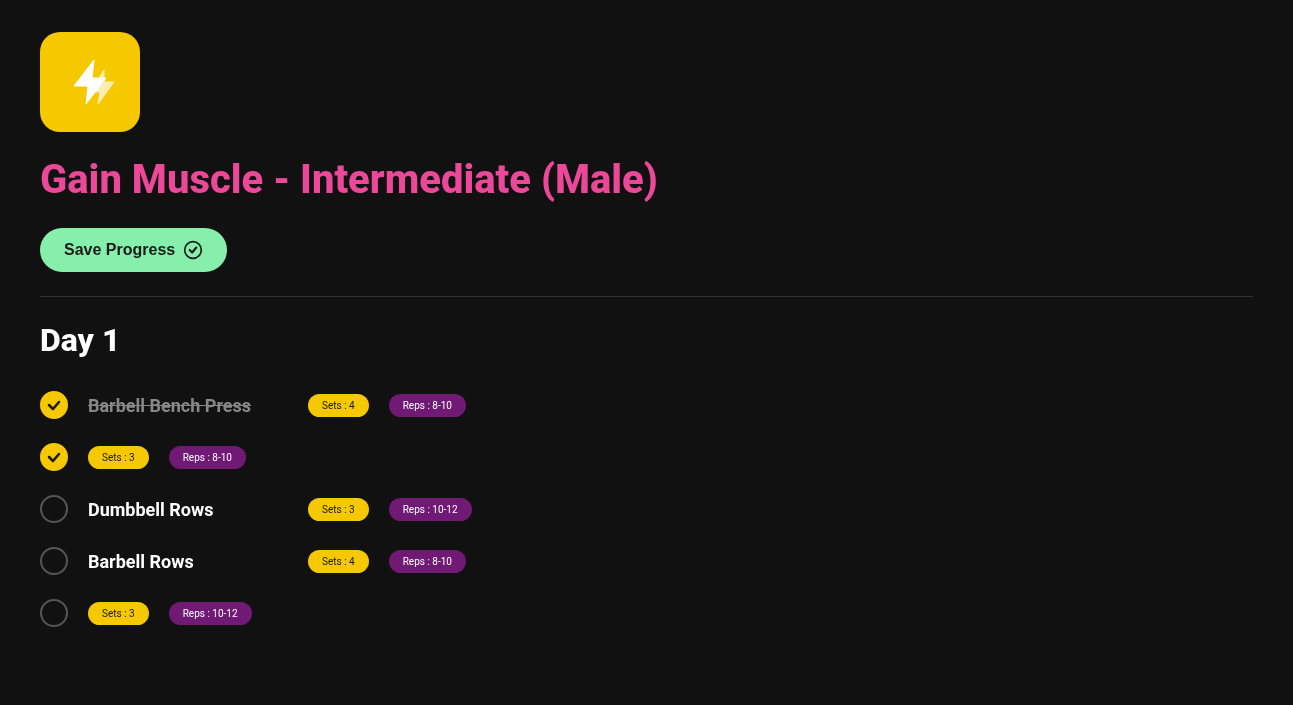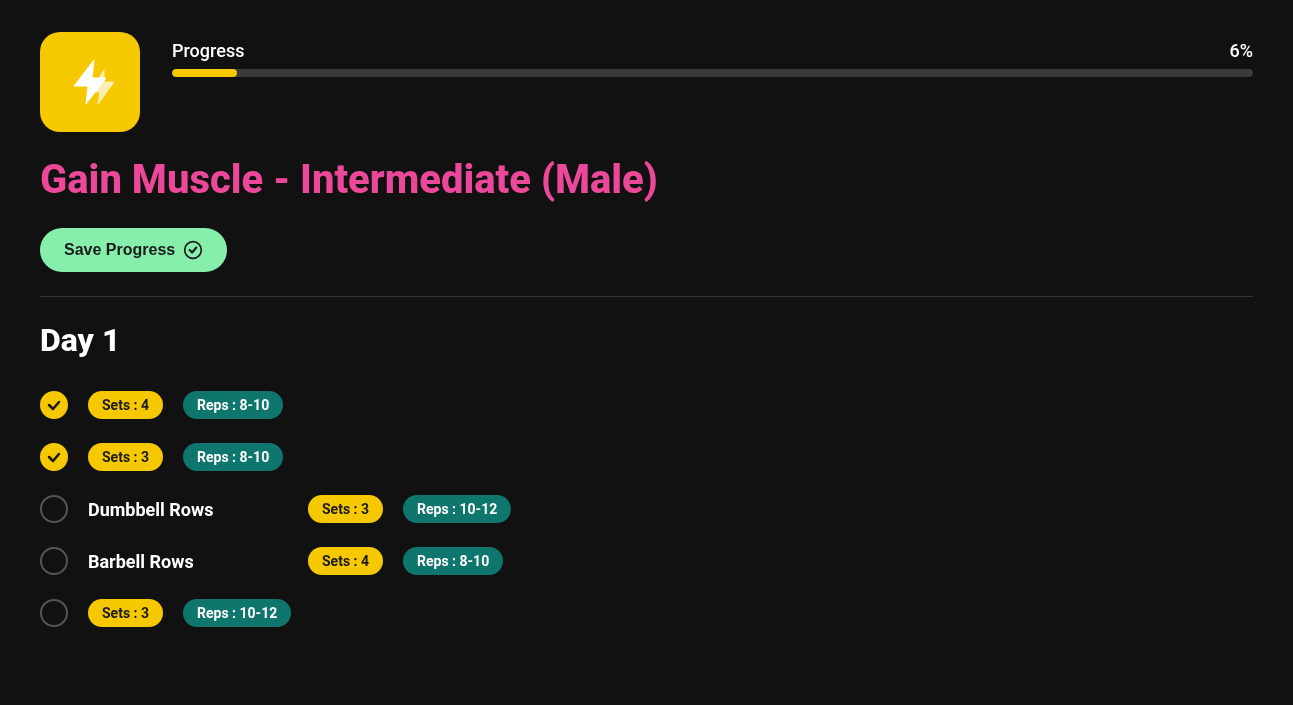--- a/index.html
+++ b/index.html
@@ -175,56 +175,47 @@
     }
 
     .exercise-name.completed {
       text-decoration: line-through;
       color: #888888;
     }
 
     .badge {
       border-radius: 20px;
       padding: 6px 14px;
-      font-size: 14px;
-      font-weight: 700;
+      font-size: 10px;
+      font-weight: 400;
     }
 
     .badge-yellow {
       background-color: #F5C800;
       color: #1a1a1a;
     }
 
     .badge-dark {
-      background-color: #0f766e;
+      background-color: #701a75;
       color: #ffffff;
     }
   </style>
 </head>
 <body>
 
 <div class="container">
   
   <div class="header">
     <div class="app-icon">
       <svg viewBox="0 0 60 60" fill="none" xmlns="http://www.w3.org/2000/svg">
         <path d="M34 8L14 34H28L26 52L46 26H32L34 8Z" fill="white" stroke="white" stroke-width="1" stroke-linejoin="round"></path>
         <path d="M44 18L30 40H40L38 52L54 30H44L44 18Z" fill="white" stroke="white" stroke-width="1" stroke-linejoin="round" opacity="0.7"></path>
       </svg>
     </div>
 
-    <div class="header-right">
-      <div class="progress-section">
-        <span class="progress-label">Progress</span>
-        <span class="progress-percent">6%</span>
-      </div>
-      <div class="progress-bar-container">
-        <div class="progress-bar-fill" style="width: 6%;"></div>
-      </div>
-    </div>
   </div>
 
   
   <h1 class="page-title">Gain Muscle - Intermediate (Male)</h1>
 
   
   <button class="save-button">
     <span>Save Progress</span>
     <svg class="check-circle-icon" viewBox="0 0 24 24" fill="none" xmlns="http://www.w3.org/2000/svg">
       <circle cx="12" cy="12" r="10" stroke="#1a1a1a" stroke-width="2"></circle>
@@ -239,20 +230,21 @@
   <h2 class="day-title">Day 1</h2>
 
   
   <div class="exercise-list" id="exercise-list">
   <div class="exercise-row">
         <div class="checkbox checked">
           <svg width="16" height="16" viewBox="0 0 16 16" fill="none" xmlns="http://www.w3.org/2000/svg">
             <path d="M3 8L7 12L13 5" stroke="#1a1a1a" stroke-width="2.5" stroke-linecap="round" stroke-linejoin="round"></path>
           </svg>
         </div>
+        <span class="exercise-name completed">Barbell Bench Press</span>
         <span class="badge badge-yellow">Sets : 4</span>
         <span class="badge badge-dark">Reps : 8-10</span>
       </div>
       <div class="exercise-row">
         <div class="checkbox checked">
           <svg width="16" height="16" viewBox="0 0 16 16" fill="none" xmlns="http://www.w3.org/2000/svg">
             <path d="M3 8L7 12L13 5" stroke="#1a1a1a" stroke-width="2.5" stroke-linecap="round" stroke-linejoin="round"></path>
           </svg>
         </div>
         <span class="badge badge-yellow">Sets : 3</span>

